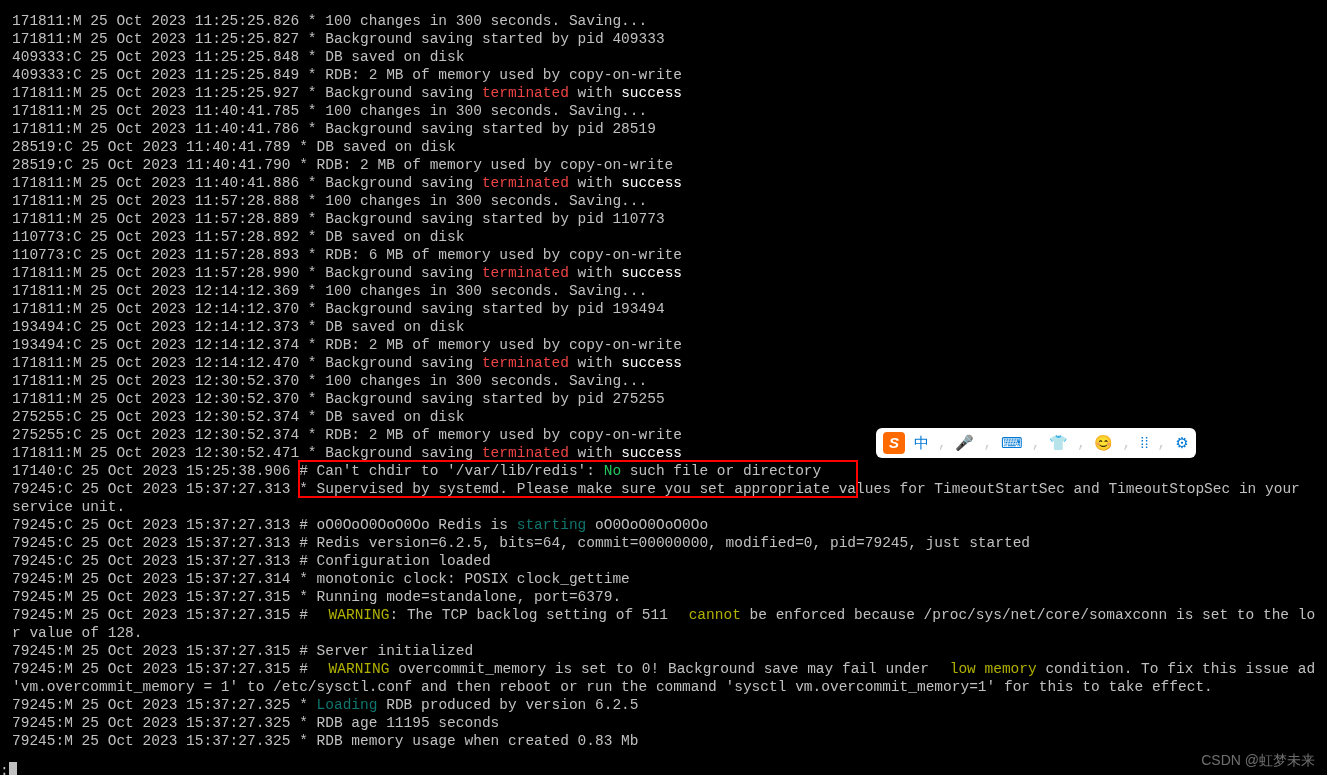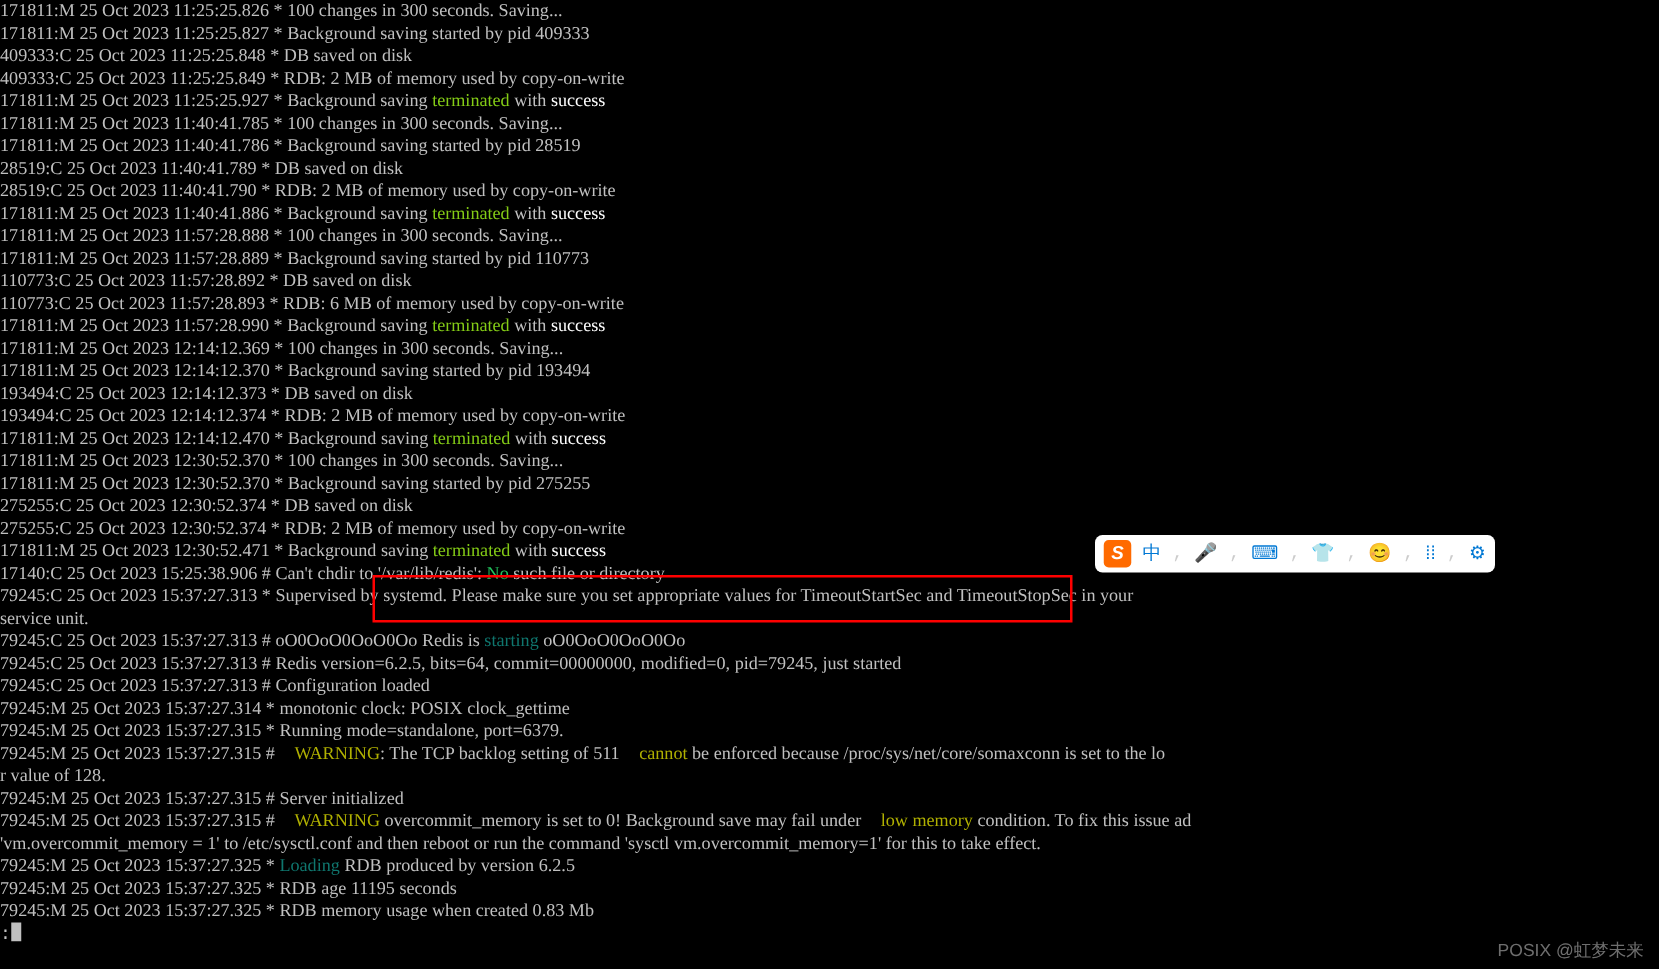--- a/index.html
+++ b/index.html
@@ -10,25 +10,24 @@
     font-family: "Consolas", "Courier New", monospace;
     font-size: 14.5px;
     line-height: 18px;
     width: 1327px;
     height: 775px;
     overflow: hidden;
     position: relative;
   }
   .term {
     white-space: pre;
-    padding: 0;
-    font-family: Liberation Serif, serif;
+    padding: 12px;
   }
   .line { display: block; }
-  .yellow { color: #84cc16; text-align: right; }
+  .yellow { color: #ef4444; text-align: right; }
   .green  { color: #ffffff; }
   .red    { color: #22c55e; }
   .cyan   { color: #0f766e; }
   .olive  { color: #b0b000; margin-left: 12px; }
   .redbox {
     border: 2px solid #ff0000;
     position: absolute;
     left: 298px;
     top: 460px;
     width: 556px;
@@ -98,13 +97,13 @@
   <span class="ime-sep">,</span>
   <span class="ime-icon">👕</span>
   <span class="ime-sep">,</span>
   <span class="ime-icon">😊</span>
   <span class="ime-sep">,</span>
   <span class="ime-icon">⁞⁞</span>
   <span class="ime-sep">,</span>
   <span class="ime-icon">⚙</span>
 </div>
 
-<div class="watermark">POSIX @虹梦未来</div>
+<div class="watermark">CSDN @虹梦未来</div>
 
 </body></html>

